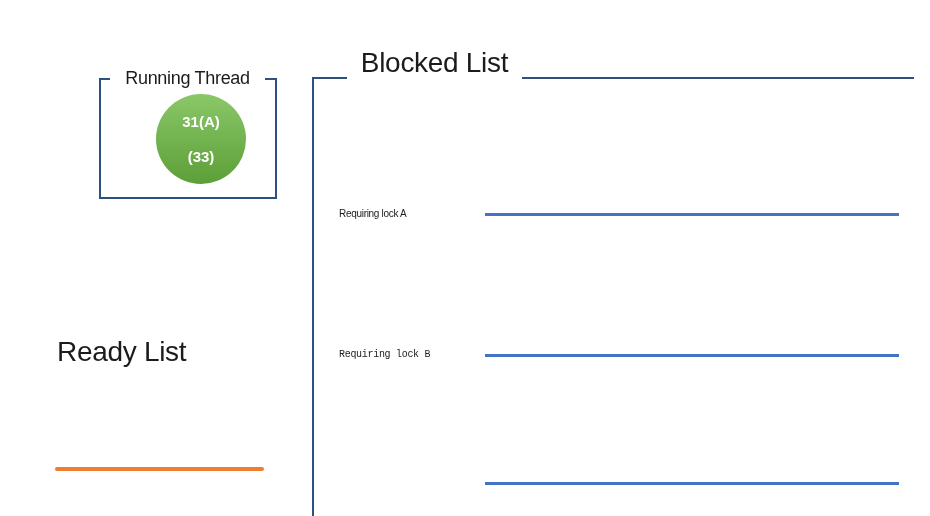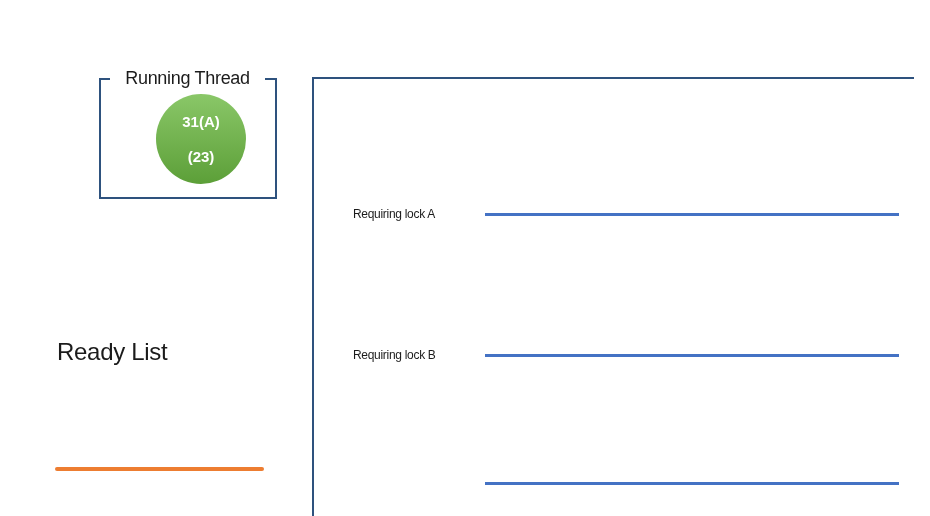--- a/index.html
+++ b/index.html
@@ -63,39 +63,39 @@
   .circle-running{
     left:124px;top:62px;
     background:linear-gradient(180deg,var(--green-top) 0%,var(--green-bottom) 100%);
   }
   .circle-blocked{
     left:457px;top:76px;
     background:linear-gradient(180deg,var(--orange-top) 0%,var(--orange-bottom) 100%);
   }
   .lock-label{
     position:absolute;
-    left:321px;
+    left:307px;
     height:22px;
-    font-size:12px;line-height:22px;
+    font-size:10px;line-height:22px;
     letter-spacing:-0.3px;
     white-space:nowrap;
     color:var(--text);
   }
   .lock-line{
     position:absolute;
     left:453px;width:414px;height:3px;
     background:var(--lock-line);
   }
   .label-a{top:171px;}  .line-a{top:181px;}
-  .label-b{top:312px;}  .line-b{top:322px;}
+  .label-b{top:312px;font-family:Liberation Mono, monospace;}  .line-b{top:322px;}
   .label-c{top:440px;}  .line-c{top:450px;}
   .ready-title{
     position:absolute;
     left:25px;top:302px;
-    font-size:24px;line-height:36px;
+    font-size:28px;line-height:36px;
     letter-spacing:-0.3px;
     white-space:nowrap;
     color:var(--text);
   }
   .ready-line{
     position:absolute;
     left:23px;top:435px;width:209px;height:4px;
     background:var(--ready-line);
     border-radius:2px;
   }
@@ -103,27 +103,28 @@
 </head>
 <body>
 
 <div class="canvas">
 
   <div class="frame frame-running"></div>
   <div class="frame-title title-running">Running Thread</div>
 
   <div class="circle circle-running">
     <div>31(A)</div>
-    <div>(23)</div>
+    <div>(33)</div>
   </div>
 
   <div class="ready-title">Ready List</div>
   <div class="ready-line"></div>
 
   <div class="frame frame-blocked"></div>
+  <div class="frame-title title-blocked">Blocked List</div>
 
 
   <div class="lock-label label-a">Requiring lock A</div>
   <div class="lock-line line-a"></div>
 
   <div class="lock-label label-b">Requiring lock B</div>
   <div class="lock-line line-b"></div>
 
   <div class="lock-line line-c"></div>
 

